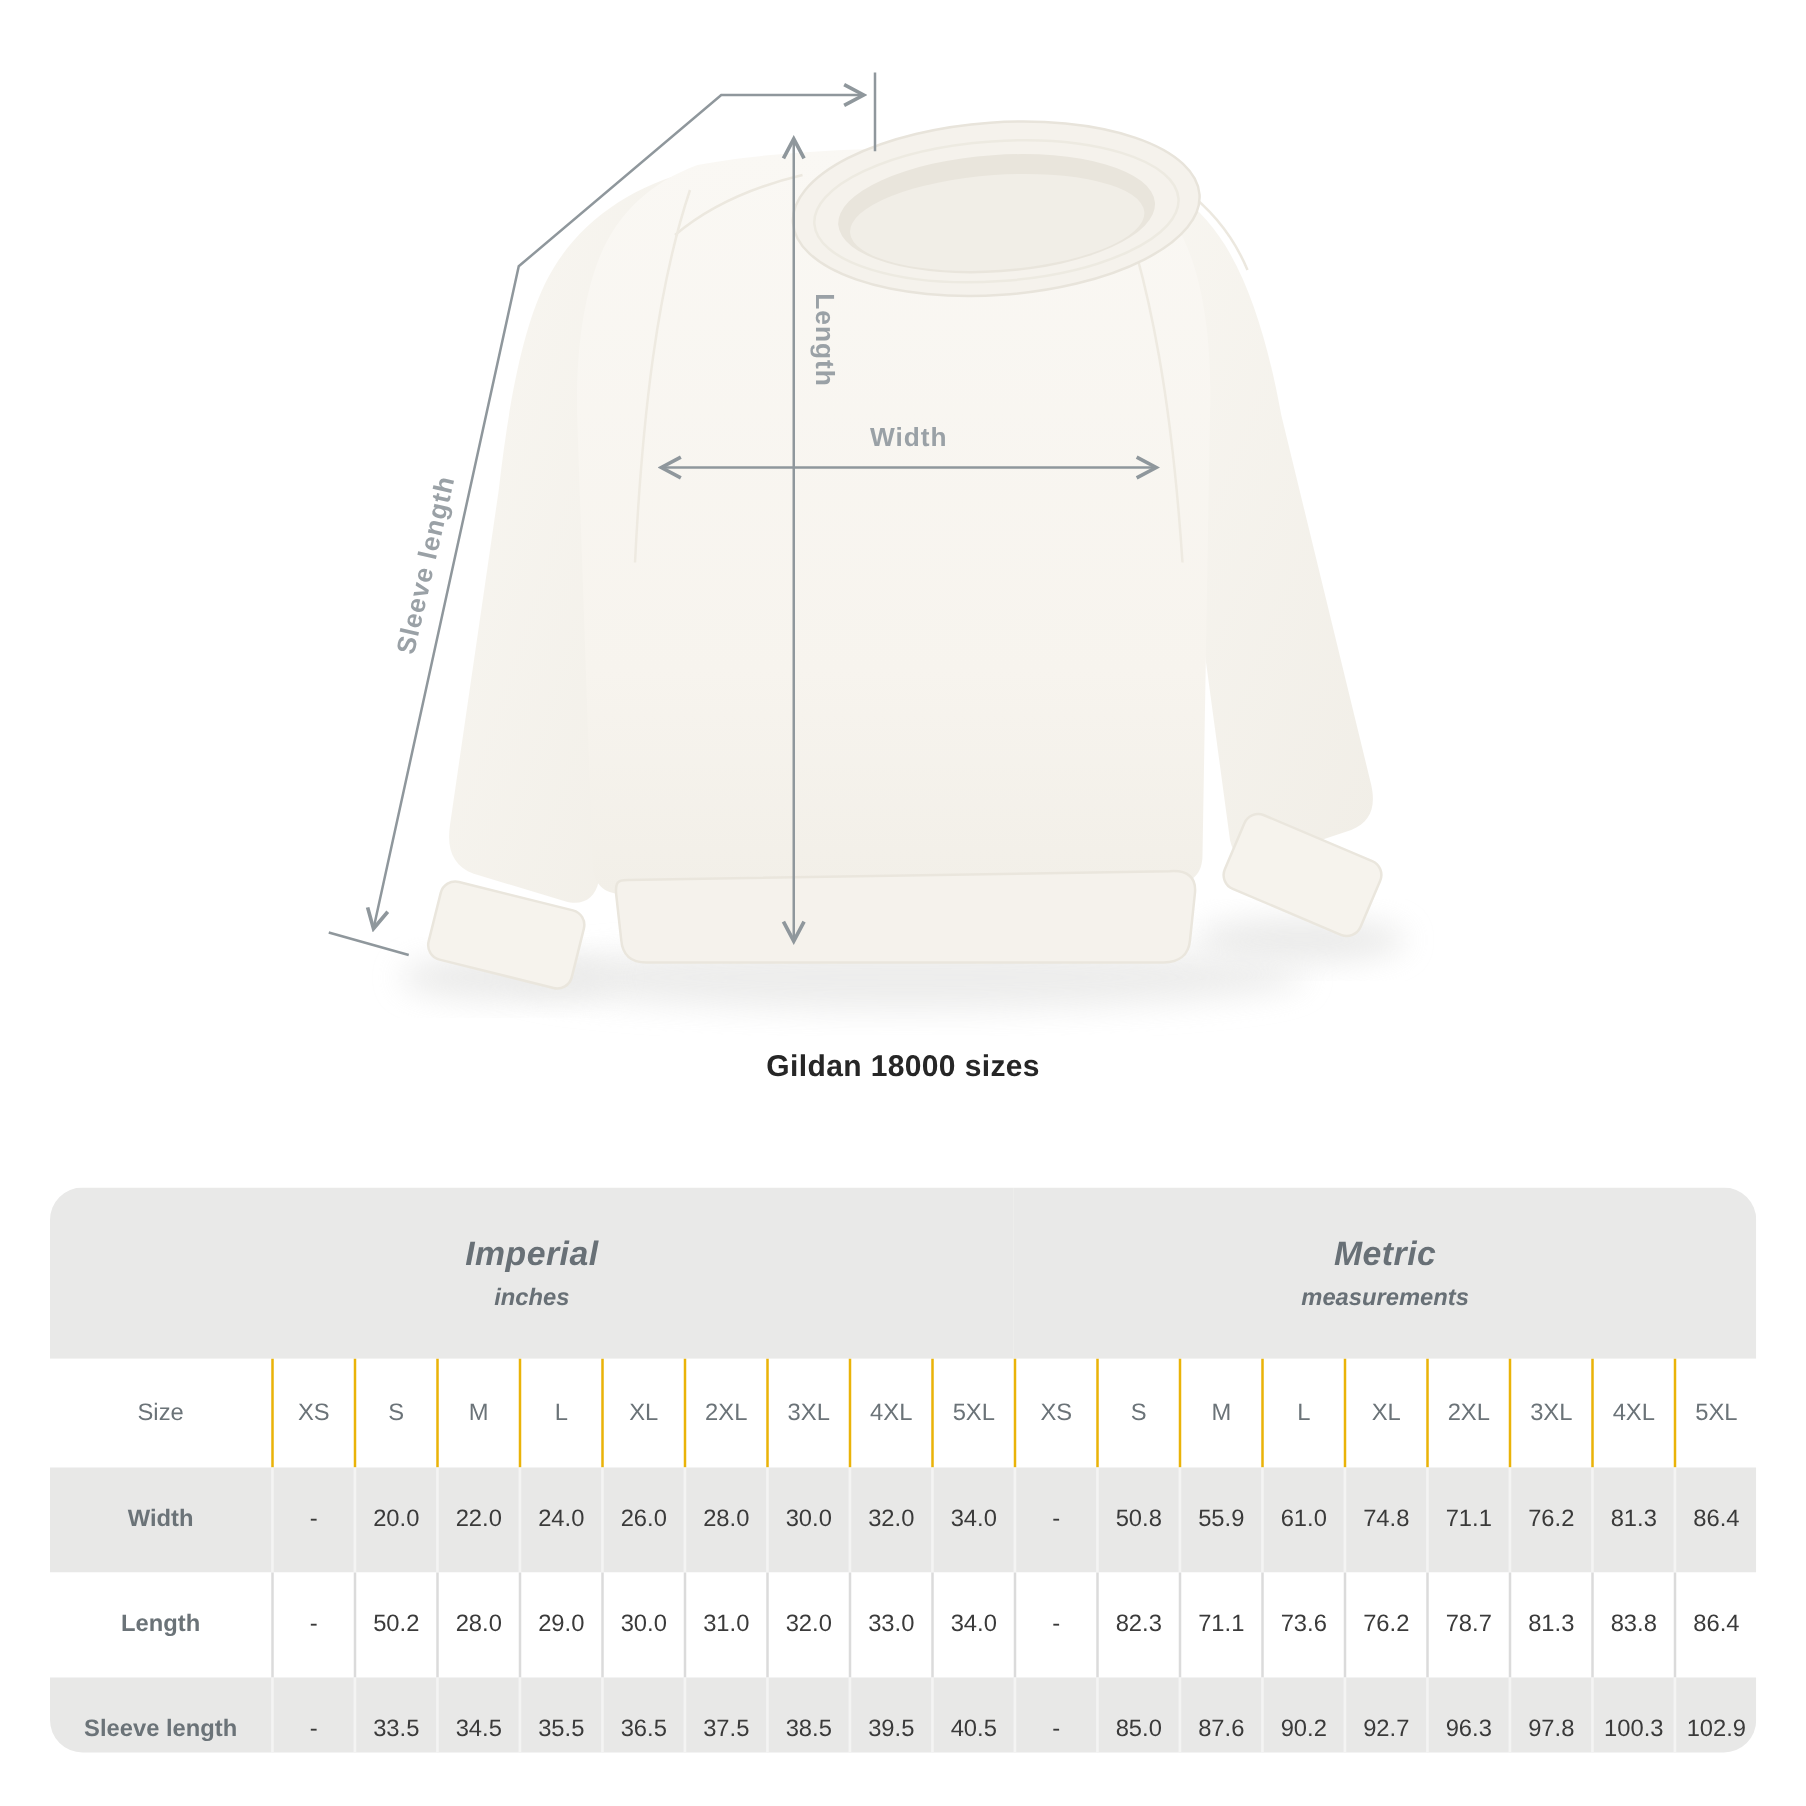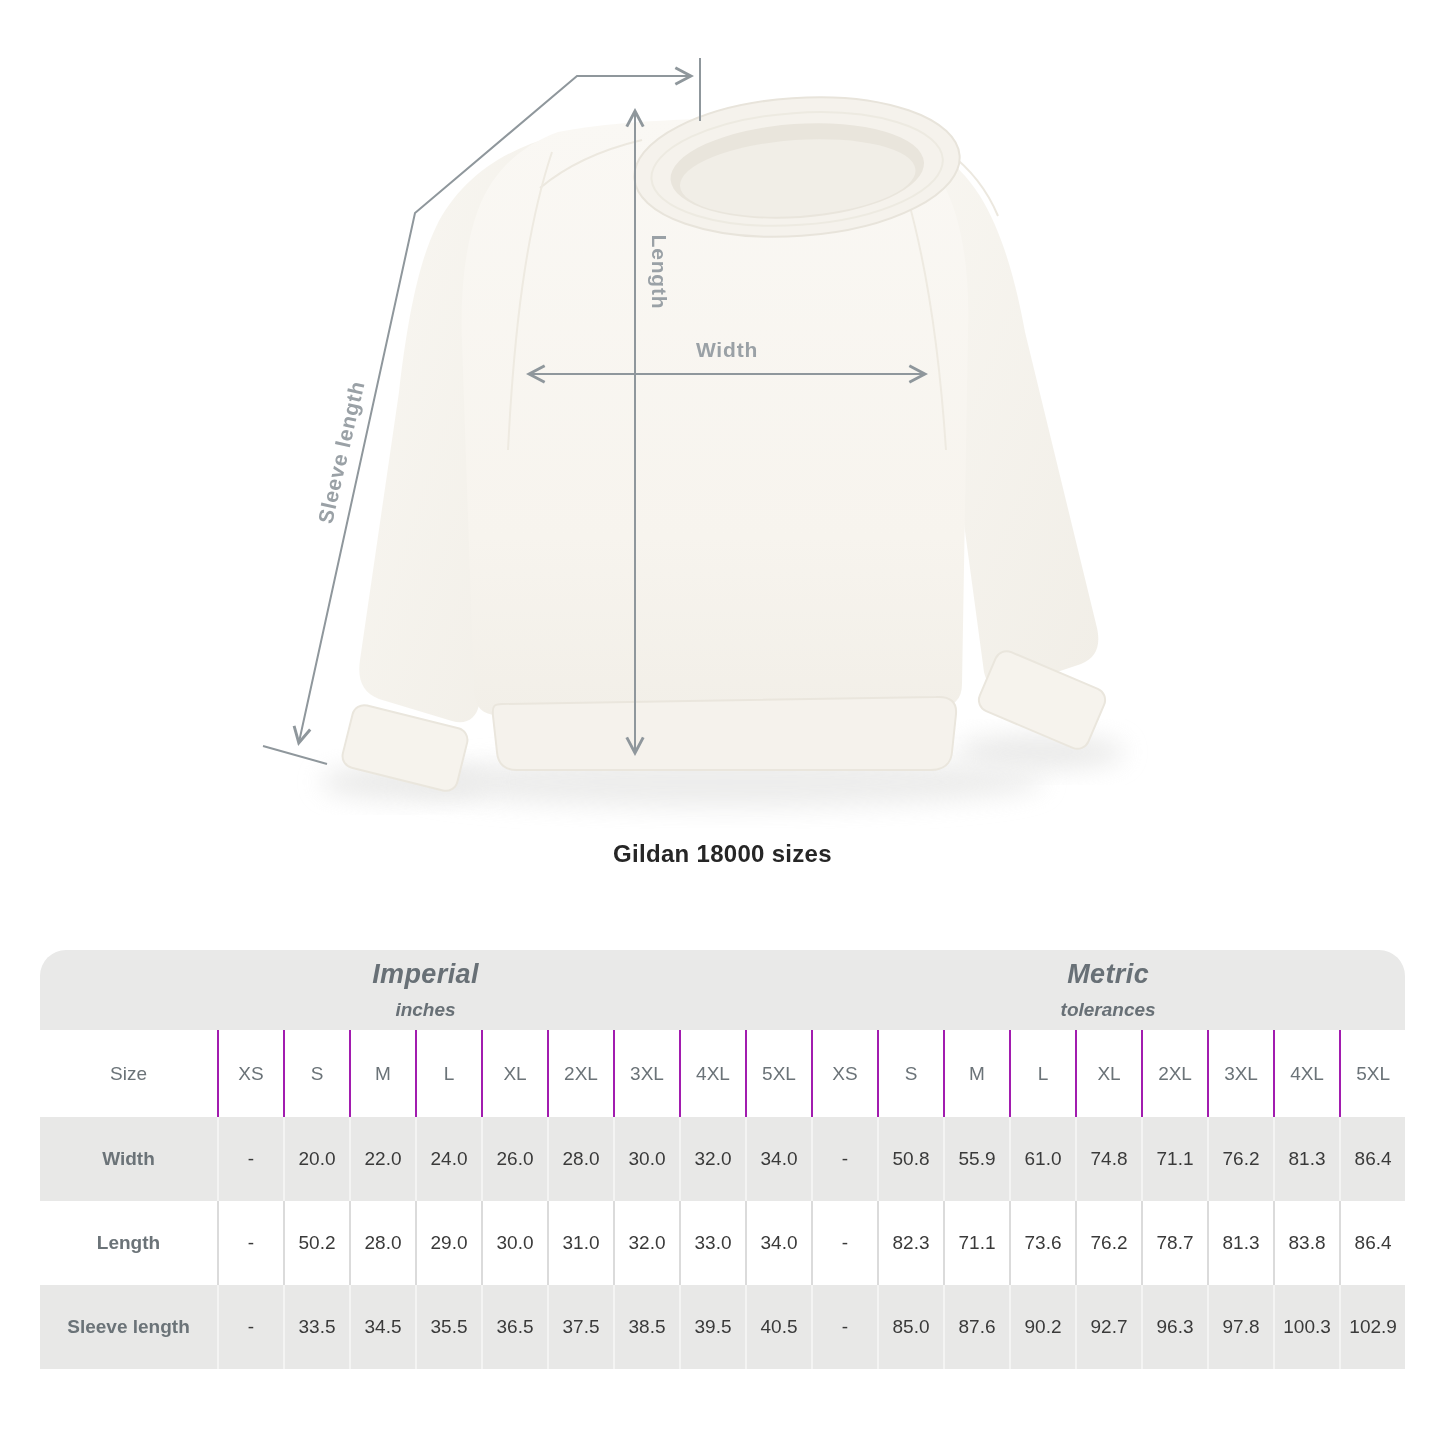--- a/index.html
+++ b/index.html
@@ -37,38 +37,38 @@
   }
   table.size-table {
     width: 1365px; table-layout: fixed;
     border-collapse: separate; border-spacing: 0;
   }
   .size-table th, .size-table td {
     text-align: center; vertical-align: middle;
     font-size: 19px;
   }
   tr.group-row th {
-    background: #e9e9e8; height: 80px;
+    background: #e9e9e8; height: 137px;
     vertical-align: middle;
   }
   .gname {
     font-size: 27px; font-weight: bold; font-style: italic;
     color: #687076; letter-spacing: 0.4px;
   }
   .gunit {
     margin-top: 9px;
     font-size: 19px; font-style: italic; color: #687076;
   }
   tr.size-row th { background: #ffffff; height: 87px; font-weight: normal; color: #6b7378; }
   tr.data-row td { height: 84px; color: #3a3a3a; font-weight: normal; }
   tr.data-row td.rowlabel { font-weight: bold; color: #6b7378; }
   tr.plain  td { background: #ffffff; }
   tr.stripe td { background: #e8e8e7; }
   
-  tr.size-row th.sep        { border-left: 2px solid #a21caf; }
+  tr.size-row th.sep        { border-left: 2px solid #eab308; }
   tr.plain  td.sep          { border-left: 2px solid #dbdbdb; }
   tr.stripe td.sep          { border-left: 2px solid #f4f4f3; }
   
   .dim-label {
     font-family: "Liberation Sans", sans-serif;
     font-size: 21px; font-weight: bold;
     fill: #9aa1a6; letter-spacing: 0.8px;
   }
 </style>
 </head>
@@ -198,21 +198,21 @@
     </colgroup>
 
     <tbody>
         <tr class="group-row">
       <th colspan="10">
         <div class="gname">Imperial</div>
         <div class="gunit">inches</div>
       </th>
       <th colspan="9">
         <div class="gname">Metric</div>
-        <div class="gunit">tolerances</div>
+        <div class="gunit">measurements</div>
       </th>
     </tr>
 
     <tr class="size-row">
       <th>Size</th>
       <th class="sep">XS</th>
       <th class="sep">S</th>
       <th class="sep">M</th>
       <th class="sep">L</th>
       <th class="sep">XL</th>

